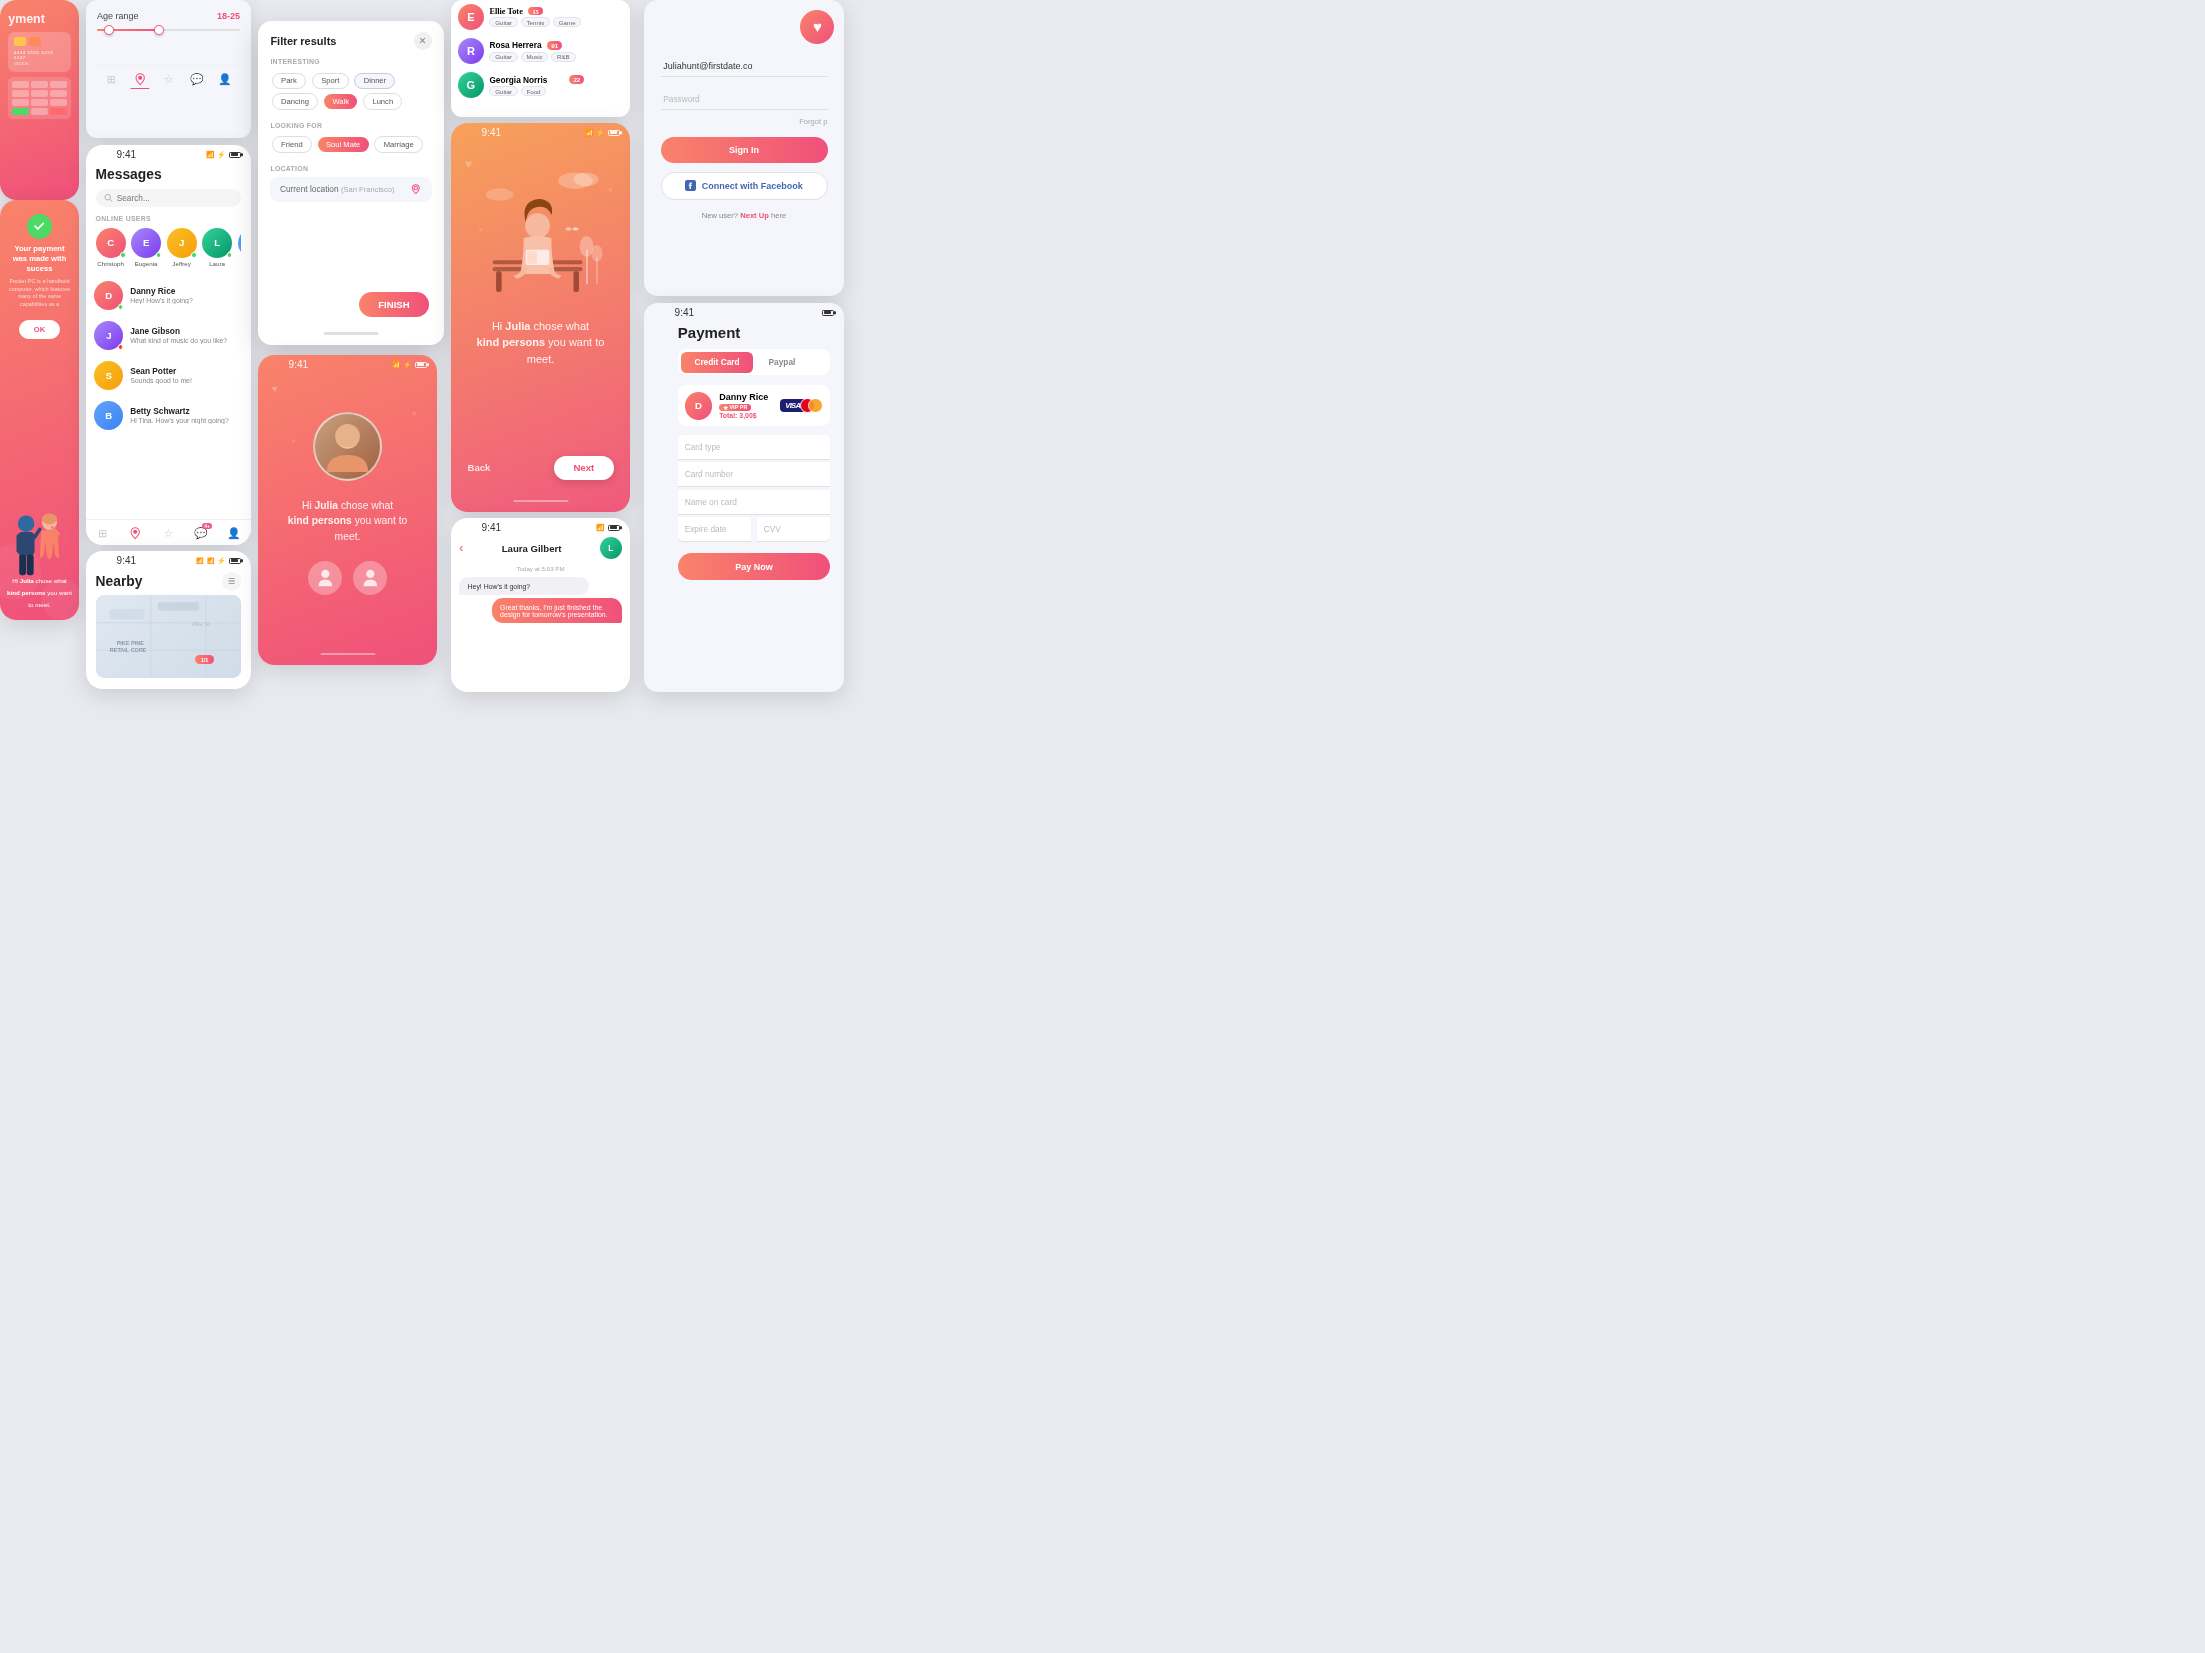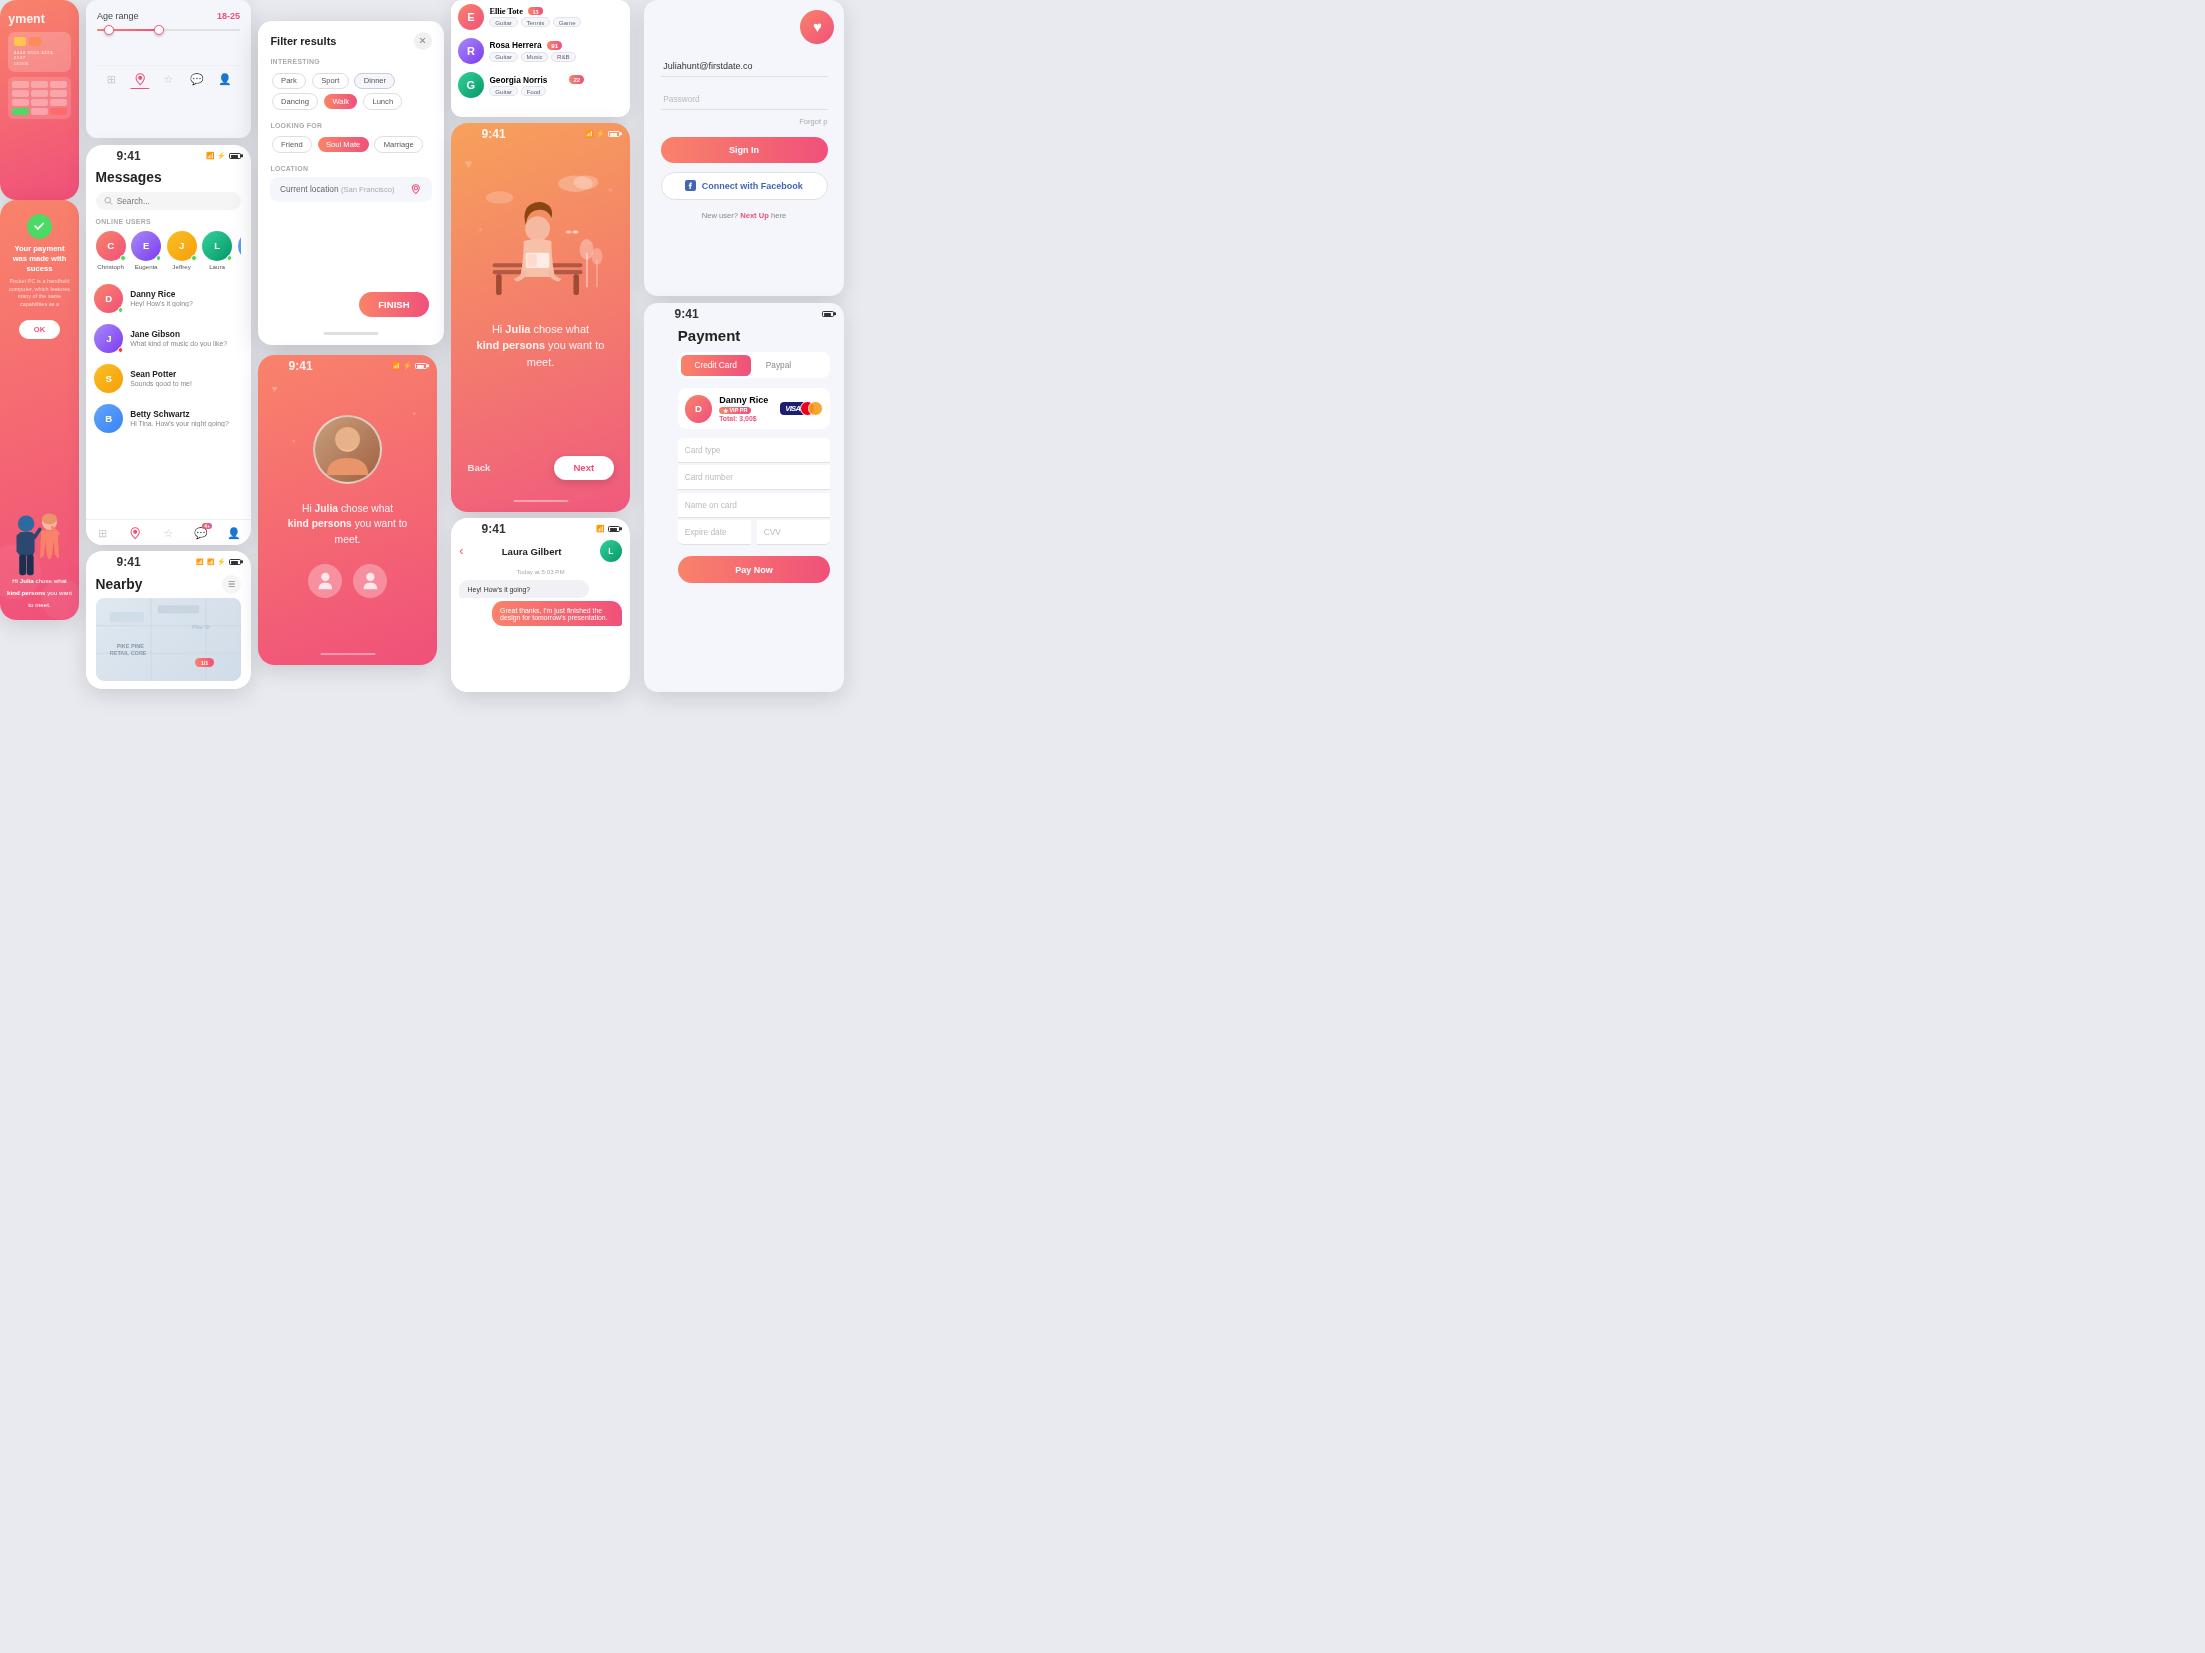--- a/index.html
+++ b/index.html
@@ -32,21 +32,21 @@
 
     
     .status-bar {
       display: flex;
       justify-content: space-between;
       align-items: center;
       padding: 4.1px 9.6px 1.4px;
       font-size: 7.6px;
       font-weight: 600;
     }
-    .status-bar .time { font-size: 12px; font-weight: 700; padding-left: 21px; }
+    .status-bar .time { font-size: 10px; font-weight: 400; padding-left: 21px; }
     .status-icons { display: flex; gap: 2.8px; align-items: center; }
     .battery-icon { width: 12.4px; height: 6.2px; border: 1px solid currentColor; border-radius: 1.4px; position: relative; display: inline-block; }
     .battery-icon::after { content:''; position:absolute; right:-2.8px; top:50%; transform:translateY(-50%); width:2.1px; height:3.4px; background:currentColor; border-radius:0 0.7px 0.7px 0; }
     .battery-fill { position:absolute; left:0.7px; top:0.7px; bottom:0.7px; width:70%; background:currentColor; border-radius:0.7px; }
 
     
     #panel-payment-success {
       left: 0; top: 200px;
       width: 138px; height: 413px;
     }
@@ -289,21 +289,21 @@
 
     
     .vip-badge {
       background: linear-gradient(90deg,#f9836a,#f0507a);
       color: #fff; font-size: 5.5px; font-weight: 700;
       border-radius: 5.5px; padding: 0.7px 3.4px; display: inline-flex; align-items: center; gap: 1.4px;
     }
 
     
     .pay-tab {
-      padding: 5.5px 13.8px; font-size: 8.3px; font-weight: 400;
+      padding: 5.5px 13.8px; font-size: 8.3px; font-weight: 700;
       cursor: pointer; border-radius: 5.5px;
     }
     .pay-tab.active {
       background: linear-gradient(90deg,#f9836a,#f0507a); color: #fff;
     }
     .pay-tab.inactive { color: #888; }
   </style>
 </head>
 <body>
 

